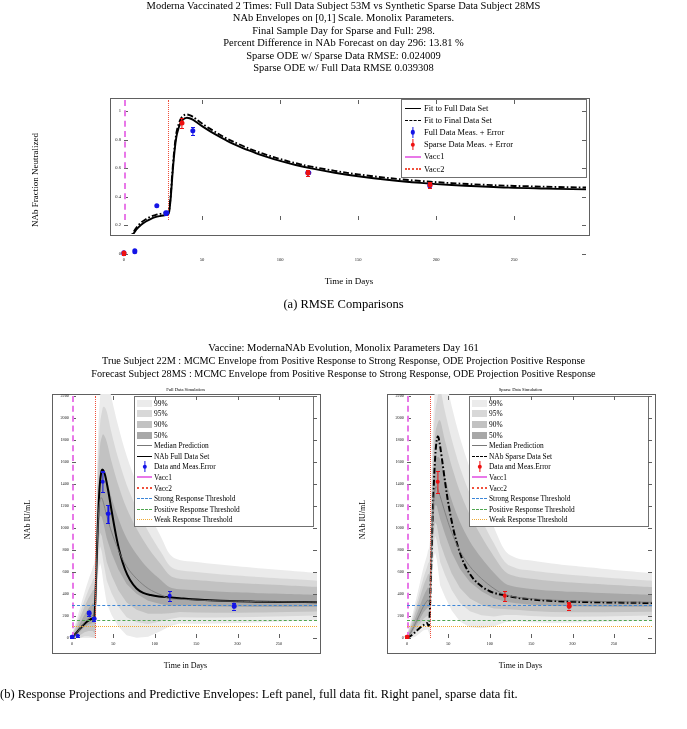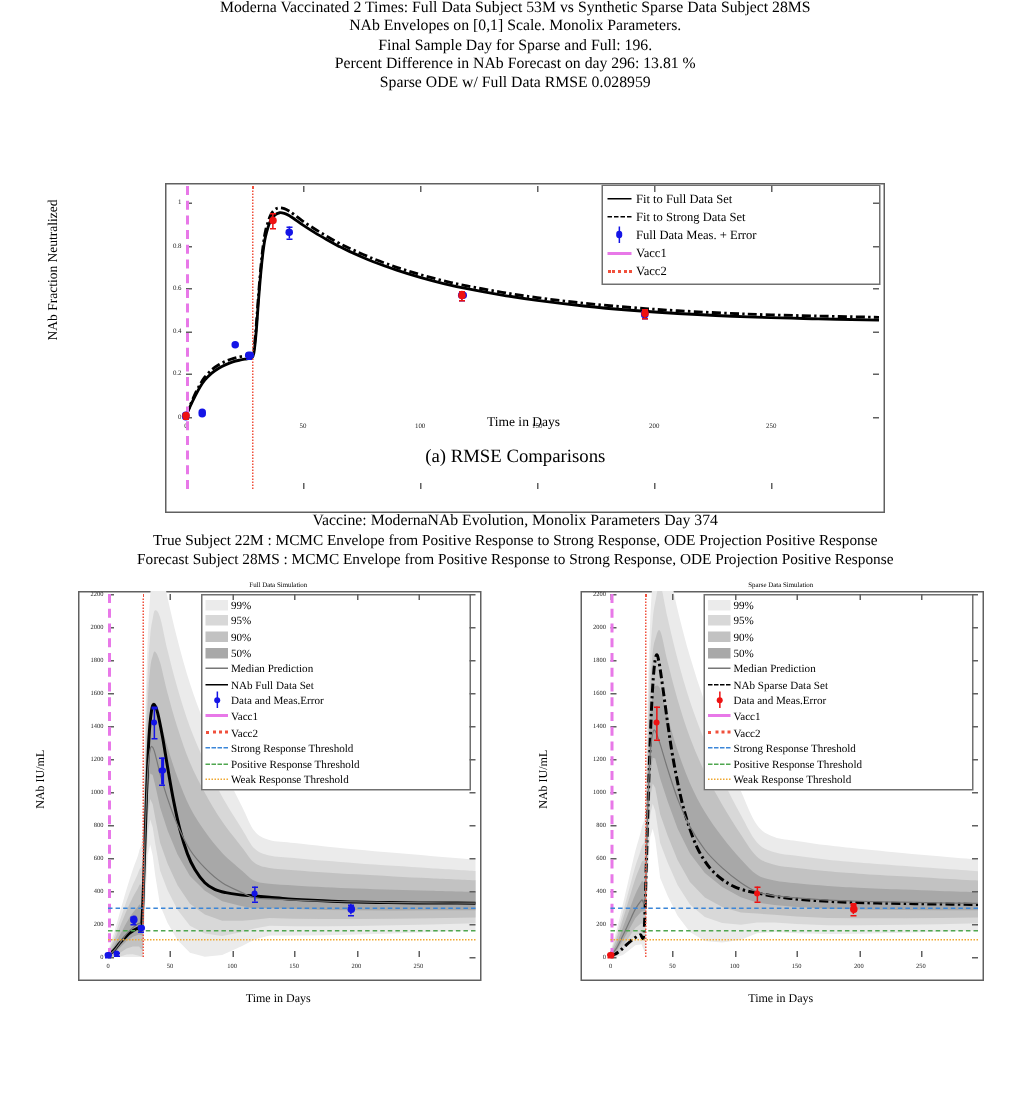--- a/index.html
+++ b/index.html
@@ -64,52 +64,62 @@
   .horange{border-top:1.3px dotted #f0a830;}
 </style>
 </head>
 <body>
 
 <div class="page">
 
   <div id="fig-a-title" class="title-block">
     <div class="tline">Moderna Vaccinated 2 Times: Full Data Subject 53M vs Synthetic Sparse Data Subject 28MS</div>
     <div class="tline">NAb Envelopes on [0,1] Scale. Monolix Parameters.</div>
-    <div class="tline">Final Sample Day for Sparse and Full: 196.</div>
+    <div class="tline">Final Sample Day for Sparse and Full: 298.</div>
     <div class="tline">Percent Difference in NAb Forecast on day 296: 13.81 %</div>
-    <div class="tline">Sparse ODE w/ Full Data RMSE 0.028959</div>
+    <div class="tline">Sparse ODE w/ Sparse Data RMSE: 0.024009</div>
+    <div class="tline">Sparse ODE w/ Full Data RMSE 0.039308</div>
   </div>
 
-  <div class="plot" id="plotA" style="left:110px;top:98px;width:478px;height:218px;margin-top:24px;">
+  <div class="plot" id="plotA" style="left:110px;top:98px;width:478px;height:136px;">
     <div class="frame"></div>
     <div class="inner" id="plotA-inner"><svg width="478" height="170">
           <path d="M14.00 155.29 C14.52 154.10,16.08 150.42,17.12 148.16 C18.16 145.90,19.20 143.76,20.24 141.74 C21.28 139.72,22.32 137.75,23.36 136.04 C24.41 134.33,25.19 133.02,26.49 131.47 C27.79 129.93,29.61 128.10,31.17 126.77 C32.73 125.44,34.29 124.44,35.85 123.49 C37.41 122.54,38.97 121.78,40.53 121.06 C42.09 120.35,43.66 119.71,45.22 119.21 C46.78 118.71,48.34 118.40,49.90 118.07 C51.46 117.74,53.28 117.45,54.58 117.21 C55.88 116.98,56.92 117.31,57.70 116.64 C58.48 115.98,58.74 116.17,59.26 113.22 C59.78 110.28,60.30 104.90,60.82 98.96 C61.34 93.02,61.86 84.23,62.39 77.57 C62.91 70.92,63.43 64.50,63.95 59.04 C64.47 53.57,64.99 48.70,65.51 44.78 C66.03 40.86,66.29 38.72,67.07 35.51 C67.85 32.30,69.15 27.90,70.19 25.53 C71.23 23.15,72.27 22.20,73.31 21.25 C74.35 20.30,75.39 19.99,76.43 19.82 C77.47 19.66,78.51 19.94,79.55 20.25 C80.59 20.56,81.64 21.11,82.68 21.68 C83.72 22.25,84.24 22.60,85.80 23.67 C87.36 24.74,89.70 26.53,92.04 28.09 C94.38 29.66,97.24 31.49,99.84 33.09 C102.45 34.68,105.05 36.17,107.65 37.65 C110.25 39.12,112.85 40.57,115.45 41.93 C118.05 43.28,119.35 44.02,123.26 45.78 C127.16 47.53,133.66 50.43,138.86 52.48 C144.07 54.52,149.27 56.30,154.47 58.04 C159.68 59.77,164.88 61.39,170.08 62.89 C175.28 64.38,180.49 65.76,185.69 67.02 C190.89 68.28,194.79 69.16,201.30 70.44 C207.80 71.73,216.91 73.42,224.71 74.72 C232.51 76.03,239.02 77.08,248.12 78.29 C257.23 79.50,268.93 80.90,279.34 81.99 C289.74 83.09,300.15 84.01,310.55 84.85 C320.96 85.68,328.76 86.25,341.77 86.99 C354.78 87.72,372.99 88.67,388.59 89.27 C404.20 89.86,420.85 90.19,435.42 90.55 C449.99 90.91,469.24 91.26,476.00 91.41" fill="none" stroke="#000000" stroke-width="1.9"></path>
           <path d="M14.00 155.29 C14.52 153.98,16.08 149.94,17.12 147.44 C18.16 144.95,19.20 142.50,20.24 140.31 C21.28 138.13,22.32 136.13,23.36 134.33 C24.41 132.52,25.19 131.12,26.49 129.48 C27.79 127.84,29.61 125.87,31.17 124.49 C32.73 123.11,34.29 122.16,35.85 121.21 C37.41 120.26,38.97 119.47,40.53 118.78 C42.09 118.09,43.66 117.55,45.22 117.07 C46.78 116.60,48.34 116.26,49.90 115.93 C51.46 115.60,53.28 115.29,54.58 115.08 C55.88 114.86,56.92 115.31,57.70 114.65 C58.48 113.98,58.74 114.29,59.26 111.08 C59.78 107.88,60.30 101.58,60.82 95.40 C61.34 89.22,61.86 80.66,62.39 74.01 C62.91 67.35,63.43 60.94,63.95 55.47 C64.47 50.01,64.99 45.18,65.51 41.21 C66.03 37.24,66.29 34.87,67.07 31.66 C67.85 28.45,69.15 24.29,70.19 21.96 C71.23 19.63,72.27 18.59,73.31 17.69 C74.35 16.78,75.39 16.64,76.43 16.54 C77.47 16.45,78.51 16.76,79.55 17.11 C80.59 17.47,81.64 18.07,82.68 18.68 C83.72 19.30,84.24 19.68,85.80 20.82 C87.36 21.96,89.70 23.89,92.04 25.53 C94.38 27.17,97.24 29.02,99.84 30.66 C102.45 32.30,105.05 33.85,107.65 35.37 C110.25 36.89,112.85 38.41,115.45 39.79 C118.05 41.17,119.35 41.85,123.26 43.64 C127.16 45.42,133.66 48.39,138.86 50.48 C144.07 52.57,149.27 54.43,154.47 56.19 C159.68 57.94,164.88 59.54,170.08 61.03 C175.28 62.53,180.49 63.91,185.69 65.17 C190.89 66.43,194.79 67.31,201.30 68.59 C207.80 69.87,216.91 71.56,224.71 72.87 C232.51 74.18,239.02 75.22,248.12 76.43 C257.23 77.65,268.93 79.05,279.34 80.14 C289.74 81.23,300.15 82.16,310.55 82.99 C320.96 83.82,328.76 84.39,341.77 85.13 C354.78 85.87,372.99 86.82,388.59 87.41 C404.20 88.01,420.85 88.34,435.42 88.70 C449.99 89.05,469.24 89.41,476.00 89.55" fill="none" stroke="#000000" stroke-width="1.9" stroke-dasharray="6,2.2,1.6,2.2"></path>
         </svg></div>
     <div id="plotA-legend" class="legend" style="right:1px;top:1px;width:186px;padding:2px 3px 2px 3px;">
         <div class="lrow" style="height: 12.2px;">
           <span class="lkey" style="width: 16px; margin-right: 3px;">
             <span class="k-solid"></span>
           </span>
           <span class="ltxt" style="font-size: 8.4px;">Fit to Full Data Set</span>
         </div>
         <div class="lrow" style="height: 12.2px;">
           <span class="lkey" style="width: 16px; margin-right: 3px;">
             <span class="k-dashdot"></span>
           </span>
-          <span class="ltxt" style="font-size: 8.4px;">Fit to Strong Data Set</span>
+          <span class="ltxt" style="font-size: 8.4px;">Fit to Final Data Set</span>
         </div>
         <div class="lrow" style="height: 12.2px;">
           <span class="lkey" style="width: 16px; margin-right: 3px;">
             <span class="k-err">
               <span class="bar" style="background: rgb(20, 20, 230);"></span>
               <span class="dot" style="background: rgb(20, 20, 230);"></span>
             </span>
           </span>
           <span class="ltxt" style="font-size: 8.4px;">Full Data Meas. + Error</span>
+        </div>
+        <div class="lrow" style="height: 12.2px;">
+          <span class="lkey" style="width: 16px; margin-right: 3px;">
+            <span class="k-err">
+              <span class="bar" style="background: rgb(238, 17, 17);"></span>
+              <span class="dot" style="background: rgb(238, 17, 17);"></span>
+            </span>
+          </span>
+          <span class="ltxt" style="font-size: 8.4px;">Sparse Data Meas. + Error</span>
         </div>
         <div class="lrow" style="height: 12.2px;">
           <span class="lkey" style="width: 16px; margin-right: 3px;">
             <span class="k-magenta"></span>
           </span>
           <span class="ltxt" style="font-size: 8.4px;">Vacc1</span>
         </div>
         <div class="lrow" style="height: 12.2px;">
           <span class="lkey" style="width: 16px; margin-right: 3px;">
             <span class="k-reddot"></span>
@@ -190,21 +200,21 @@
       <div style="position: absolute; width: 4px; height: 1.2px; background: rgb(238, 17, 17); left: 317.919px; top: 84.4185px;"></div>
       <div style="position: absolute; width: 4px; height: 1.2px; background: rgb(238, 17, 17); left: 317.919px; top: 90.1222px;"></div>
       <div class="mk" style="left: 319.919px; top: 87.2704px; width: 5px; height: 5px; background: rgb(238, 17, 17);"></div>
     </div>
   <div class="axlabel ylabel" style="left:-25px;top:175px;width:120px;text-align:center;">NAb Fraction Neutralized</div>
   <div class="axlabel" style="left:110px;top:276px;width:478px;text-align:center;">Time in Days</div>
 
   <div id="caption-a" class="caption">(a) RMSE Comparisons</div>
 
   <div id="fig-b-title" class="title-block">
-    <div class="tline">Vaccine: ModernaNAb Evolution, Monolix Parameters Day 374</div>
+    <div class="tline">Vaccine: ModernaNAb Evolution, Monolix Parameters Day 161</div>
     <div class="tline" style="font-size:10.2px;">True Subject 22M : MCMC Envelope from Positive Response to Strong Response, ODE Projection Positive Response</div>
     <div class="tline" style="font-size:10.2px;">Forecast Subject 28MS : MCMC Envelope from Positive Response to Strong Response, ODE Projection Positive Response</div>
   </div>
 
   <div class="plot" id="plotBL" style="left:52px;top:394px;width:267px;height:258px;">
     <div class="frame"></div>
     <div class="inner" id="plotBL-inner"><svg width="267" height="258">
           <path d="M20.00 239.80 C20.69 237.74,22.76 231.88,24.14 227.42 C25.52 222.97,26.90 217.85,28.28 213.06 C29.66 208.28,31.04 203.27,32.42 198.71 C33.80 194.14,35.17 189.81,36.55 185.67 C37.93 181.53,39.59 178.34,40.69 173.84 C41.80 169.34,42.49 173.44,43.18 158.68 C43.87 143.93,44.28 106.45,44.83 85.34 C45.38 64.22,45.93 45.75,46.49 32.01 C47.04 18.26,47.59 10.20,48.14 2.88 C48.69 -4.45,49.25 -7.92,49.80 -11.95 C50.35 -15.98,50.63 -20.02,51.45 -21.28 C52.28 -22.53,53.38 -23.81,54.76 -19.48 C56.14 -15.16,57.80 -4.00,59.73 4.66 C61.66 13.31,63.87 22.94,66.35 32.44 C68.83 41.95,71.59 52.24,74.63 61.67 C77.66 71.11,80.97 79.87,84.56 89.05 C88.15 98.24,92.01 107.66,96.15 116.78 C100.29 125.89,105.81 136.55,109.39 143.75 C112.98 150.95,114.63 156.29,117.67 160.00 C120.70 163.72,123.19 164.70,127.60 166.03 C132.02 167.37,137.95 167.31,144.16 168.02 C150.36 168.73,157.95 169.60,164.85 170.31 C171.75 171.02,177.95 171.57,185.54 172.27 C193.13 172.98,202.09 173.82,210.37 174.54 C218.65 175.26,226.10 175.84,235.20 176.59 C244.31 177.33,260.03 178.60,265.00 179.00 L265.00 226.21 L235.20 227.35 L210.37 228.26 L185.54 228.95 L164.85 229.46 L144.16 229.63 L127.60 229.61 L117.67 232.28 L109.39 236.66 L96.15 242.69 L84.56 243.84 L74.63 241.21 L66.35 232.61 L59.73 221.32 L54.76 209.56 L51.45 189.29 L49.80 176.38 L48.14 168.96 L46.49 175.85 L44.83 206.94 L43.18 244.00 L40.69 244.00 L36.55 244.00 L32.42 244.00 L28.28 244.00 L24.14 244.00 L20.00 244.00 Z" fill="#ebebeb" stroke="none"></path>
           <path d="M20.00 240.67 C20.69 238.99,22.76 234.30,24.14 230.62 C25.52 226.93,26.90 222.59,28.28 218.58 C29.66 214.57,31.04 210.34,32.42 206.55 C33.80 202.76,35.17 199.20,36.55 195.83 C37.93 192.46,39.59 189.84,40.69 186.33 C41.80 182.82,42.49 188.32,43.18 174.77 C43.87 161.22,44.28 124.94,44.83 105.02 C45.38 85.11,45.93 67.84,46.49 55.30 C47.04 42.75,47.59 35.89,48.14 29.77 C48.69 23.64,49.25 21.37,49.80 18.54 C50.35 15.72,50.63 12.97,51.45 12.81 C52.28 12.66,53.38 13.11,54.76 17.60 C56.14 22.09,57.80 31.86,59.73 39.74 C61.66 47.61,63.87 56.35,66.35 64.85 C68.83 73.35,71.59 82.53,74.63 90.74 C77.66 98.95,80.97 106.38,84.56 114.11 C88.15 121.85,92.01 129.72,96.15 137.16 C100.29 144.61,105.81 153.04,109.39 158.79 C112.98 164.55,114.63 168.78,117.67 171.70 C120.70 174.63,123.19 175.28,127.60 176.33 C132.02 177.37,137.95 177.40,144.16 177.99 C150.36 178.59,157.95 179.31,164.85 179.89 C171.75 180.46,177.95 180.89,185.54 181.45 C193.13 182.01,202.09 182.68,210.37 183.24 C218.65 183.80,226.10 184.24,235.20 184.81 C244.31 185.37,260.03 186.34,265.00 186.64 L265.00 221.47 L235.20 222.25 L210.37 222.87 L185.54 223.26 L164.85 223.52 L144.16 223.44 L127.60 223.23 L117.67 225.03 L109.39 227.33 L96.15 230.05 L84.56 228.30 L74.63 223.19 L66.35 212.51 L59.73 199.57 L54.76 186.57 L51.45 168.15 L49.80 157.47 L48.14 152.29 L46.49 161.41 L44.83 194.73 L43.18 244.00 L40.69 243.22 L36.55 242.14 L32.42 242.27 L28.28 243.72 L24.14 244.00 L20.00 244.00 Z" fill="#d8d8d8" stroke="none"></path>
           <path d="M20.00 241.38 C20.69 240.02,22.76 236.26,24.14 233.21 C25.52 230.16,26.90 226.45,28.28 223.06 C29.66 219.68,31.04 216.08,32.42 212.92 C33.80 209.76,35.17 206.83,36.55 204.09 C37.93 201.35,39.59 199.18,40.69 196.48 C41.80 193.77,42.49 200.42,43.18 187.84 C43.87 175.27,44.28 139.96,44.83 121.02 C45.38 102.08,45.93 85.79,46.49 74.22 C47.04 62.65,47.59 56.77,48.14 51.62 C48.69 46.47,49.25 45.17,49.80 43.32 C50.35 41.47,50.63 39.78,51.45 40.51 C52.28 41.25,53.38 43.11,54.76 47.73 C56.14 52.35,57.80 61.00,59.73 68.24 C61.66 75.48,63.87 83.50,66.35 91.18 C68.83 98.87,71.59 107.15,74.63 114.36 C77.66 121.58,80.97 127.92,84.56 134.48 C88.15 141.04,92.01 147.64,96.15 153.73 C100.29 159.82,105.81 166.43,109.39 171.01 C112.98 175.60,114.63 178.93,117.67 181.21 C120.70 183.49,123.19 183.88,127.60 184.69 C132.02 185.50,137.95 185.60,144.16 186.10 C150.36 186.60,157.95 187.20,164.85 187.67 C171.75 188.14,177.95 188.47,185.54 188.91 C193.13 189.35,202.09 189.88,210.37 190.31 C218.65 190.73,226.10 191.06,235.20 191.48 C244.31 191.91,260.03 192.63,265.00 192.85 L265.00 217.62 L235.20 218.11 L210.37 218.48 L185.54 218.64 L164.85 218.69 L144.16 218.42 L127.60 218.05 L117.67 219.13 L109.39 219.75 L96.15 219.78 L84.56 215.68 L74.63 208.55 L66.35 196.19 L59.73 181.90 L54.76 167.88 L51.45 150.98 L49.80 142.11 L48.14 138.74 L46.49 149.68 L44.83 184.81 L43.18 239.97 L40.69 236.93 L36.55 237.02 L32.42 238.32 L28.28 240.94 L24.14 243.56 L20.00 244.00 Z" fill="#c2c2c2" stroke="none"></path>
@@ -547,14 +557,15 @@
       <div class="mk" style="left: 117.669px; top: 201.65px; width: 4.6px; height: 4.6px; background: rgb(238, 17, 17);"></div>
       <div class="ebar" style="left: 182.23px; top: 212.1px; height: 7.26px; background: rgb(238, 17, 17);"></div>
       <div style="position: absolute; width: 4px; height: 1.2px; background: rgb(238, 17, 17); left: 180.23px; top: 208.47px;"></div>
       <div style="position: absolute; width: 4px; height: 1.2px; background: rgb(238, 17, 17); left: 180.23px; top: 215.73px;"></div>
       <div class="mk" style="left: 182.23px; top: 212.1px; width: 4.6px; height: 4.6px; background: rgb(238, 17, 17);"></div>
     </div>
   <div class="panel-title" style="left:387px;top:387px;width:267px;">Sparse Data Simulation</div>
   <div class="axlabel ylabel" style="left:317px;top:515px;width:90px;text-align:center;font-size:8px;">NAb IU/mL</div>
   <div class="axlabel" style="left:387px;top:661px;width:267px;text-align:center;font-size:8px;">Time in Days</div>
 
+  <div id="caption-b" class="caption">(b) Response Projections and Predictive Envelopes: Left panel, full data fit. Right panel, sparse data fit.</div>
 
 </div>
 
 </body></html>

